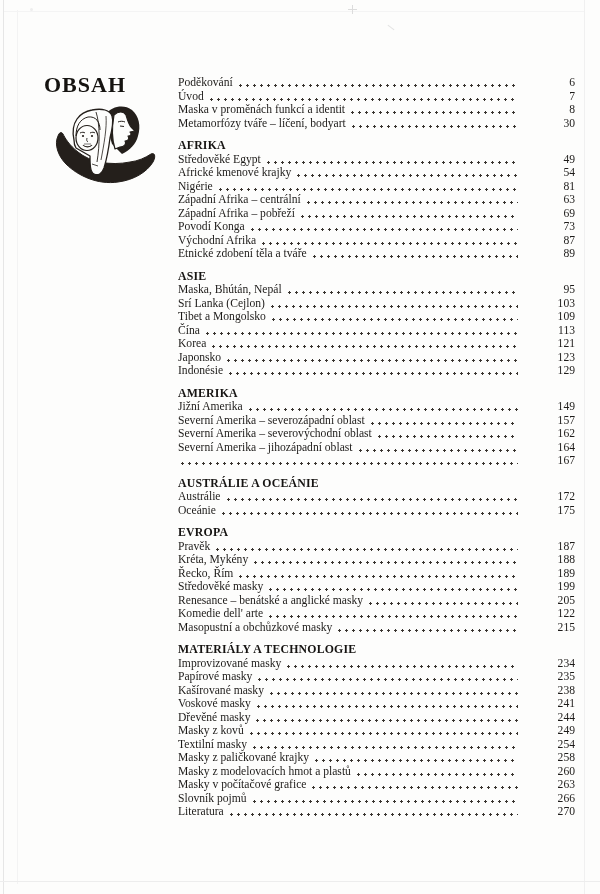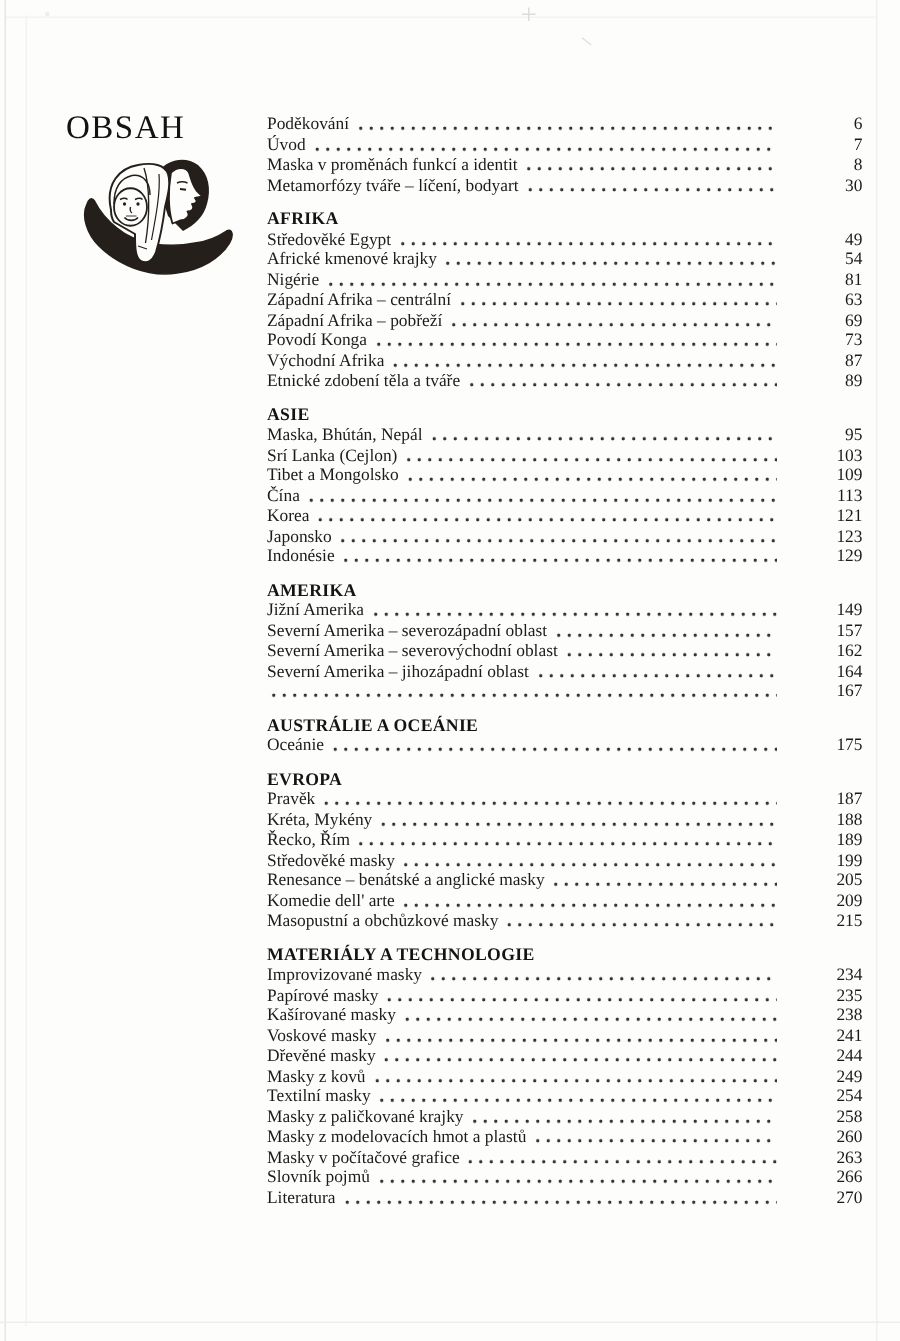--- a/index.html
+++ b/index.html
@@ -19,21 +19,21 @@
   
   .mark{position:absolute;}
   .mark-cross{width:9px;height:9px;}
   .mark-cross:before{content:"";position:absolute;left:4px;top:0;width:1px;height:9px;background:#dcdcdc;}
   .mark-cross:after{content:"";position:absolute;left:0;top:4px;width:9px;height:1px;background:#dcdcdc;}
   .mark-tick{width:8px;height:1px;background:#e3e3e3;transform:rotate(38deg);}
   .mark-dot{width:3px;height:3px;border-radius:50%;background:#eeeeee;}
 
   .title{
     position:absolute;left:44px;top:72px;margin:0;
-    font-size:22px;font-weight:normal;letter-spacing:1px;color:#151310;
+    font-size:22px;font-weight:bold;letter-spacing:1px;color:#151310;
   }
   .illustration{position:absolute;left:54px;top:100px;width:112px;height:90px;}
   .illustration svg{display:block;width:100%;height:100%;}
 
   .toc{position:absolute;left:178px;top:76px;width:397px;}
   .toc-row{
     display:flex;
     height:13.5px;font-size:11.6px;line-height:13.5px;
     white-space:nowrap;
   }
@@ -219,20 +219,25 @@
         <span class="toc-label">Severní Amerika – jihozápadní oblast</span>
         <span class="toc-leader"></span>
         <span class="toc-page">164</span>
       </div>
       <div class="toc-row">
         <span class="toc-leader"></span>
         <span class="toc-page">167</span>
       </div>
       <div class="toc-heading">AUSTRÁLIE A OCEÁNIE</div>
       <div class="toc-row">
+        <span class="toc-label">Austrálie</span>
+        <span class="toc-leader"></span>
+        <span class="toc-page">172</span>
+      </div>
+      <div class="toc-row">
         <span class="toc-label">Oceánie</span>
         <span class="toc-leader"></span>
         <span class="toc-page">175</span>
       </div>
       <div class="toc-heading">EVROPA</div>
       <div class="toc-row">
         <span class="toc-label">Pravěk</span>
         <span class="toc-leader"></span>
         <span class="toc-page">187</span>
       </div>
@@ -252,21 +257,21 @@
         <span class="toc-page">199</span>
       </div>
       <div class="toc-row">
         <span class="toc-label">Renesance – benátské a anglické masky</span>
         <span class="toc-leader"></span>
         <span class="toc-page">205</span>
       </div>
       <div class="toc-row">
         <span class="toc-label">Komedie dell' arte</span>
         <span class="toc-leader"></span>
-        <span class="toc-page">209</span>
+        <span class="toc-page">122</span>
       </div>
       <div class="toc-row">
         <span class="toc-label">Masopustní a obchůzkové masky</span>
         <span class="toc-leader"></span>
         <span class="toc-page">215</span>
       </div>
       <div class="toc-heading">MATERIÁLY A TECHNOLOGIE</div>
       <div class="toc-row">
         <span class="toc-label">Improvizované masky</span>
         <span class="toc-leader"></span>

